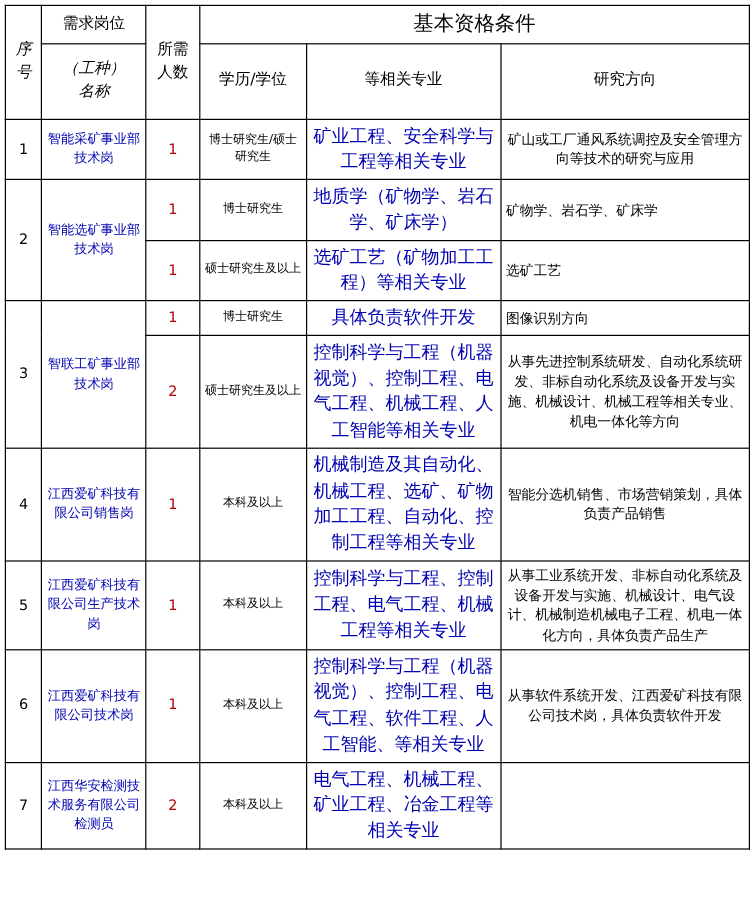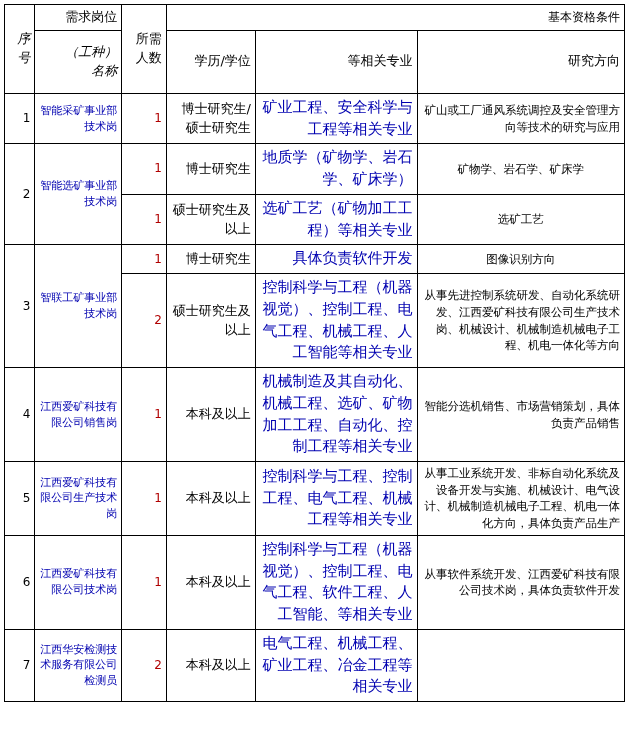--- a/index.html
+++ b/index.html
@@ -19,75 +19,75 @@
   }
   table.reqtable {
     border-collapse: collapse;
     width: 621px;
     table-layout: fixed;
   }
   table.reqtable td,
   table.reqtable th {
     border: 1px solid #000000;
     vertical-align: middle;
-    text-align: right;
+    text-align: center;
     padding: 3px 4px;
     line-height: 1.45;
     font-weight: normal;
   }
   .c-seq { width: 30px; }
   .c-post { width: 86px; }
   .c-num { width: 44px; }
   .c-edu { width: 88px; }
   .c-major { width: 160px; }
   .c-dir { width: 205px;}
 
   .hdr {
     font-size: 13px;
     font-weight: bold;
   }
   .hdr-basic {
-    font-size: 12px;
+    font-size: 17px;
     font-weight: bold;
   }
   .hdr-tall {
     height: 56px;
     font-style: italic;
   }
   .seq-cell {
     font-size: 12px;
     color: #000000;
   }
   .post-cell {
     font-size: 11px;
     color: #0000b0;
     line-height: 1.5;
   }
   .num-cell {
     font-size: 12px;
     color: #b00000;
   }
   .edu-cell {
-    font-size: 13px;
+    font-size: 10px;
     line-height: 1.5;
     margin-top: 16px;
   }
   .major-cell {
     font-size: 15px;
     color: #0000b0;
     line-height: 1.55;
     text-align: center;
   }
   .dir-cell {
     font-size: 11.5px;
     line-height: 1.55;
     text-align: left;
   }
   .dir-cell.ctr {
-    text-align: center;
+    text-align: left;
     margin-top: 18px;
   }
   .hdr-seq-top {
     font-size: 13px;
     font-weight: bold;
     letter-spacing: 0px;
     font-style: italic;
   }
   .stack {
     display: block;
@@ -156,21 +156,21 @@
           <td class="post-cell" rowspan="2">智联工矿事业部技术岗</td>
           <td class="num-cell">1</td>
           <td class="edu-cell">博士研究生</td>
           <td class="major-cell">具体负责软件开发</td>
           <td class="dir-cell ctr">图像识别方向</td>
         </tr>
         <tr>
           <td class="num-cell">2</td>
           <td class="edu-cell">硕士研究生及以上</td>
           <td class="major-cell">控制科学与工程（机器视觉）、控制工程、电气工程、机械工程、人工智能等相关专业</td>
-          <td class="dir-cell">从事先进控制系统研发、自动化系统研发、江西爱矿科技有限公司生产技术岗、机械设计、机械制造机械电子工程、机电一体化等方向</td>
+          <td class="dir-cell">从事先进控制系统研发、自动化系统研发、非标自动化系统及设备开发与实施、机械设计、机械工程等相关专业、机电一体化等方向</td>
         </tr>
         <tr>
           <td class="seq-cell" rowspan="1">4</td>
           <td class="post-cell" rowspan="1">江西爱矿科技有限公司销售岗</td>
           <td class="num-cell">1</td>
           <td class="edu-cell">本科及以上</td>
           <td class="major-cell">机械制造及其自动化、机械工程、选矿、矿物加工工程、自动化、控制工程等相关专业</td>
           <td class="dir-cell">智能分选机销售、市场营销策划，具体负责产品销售</td>
         </tr>
         <tr>

